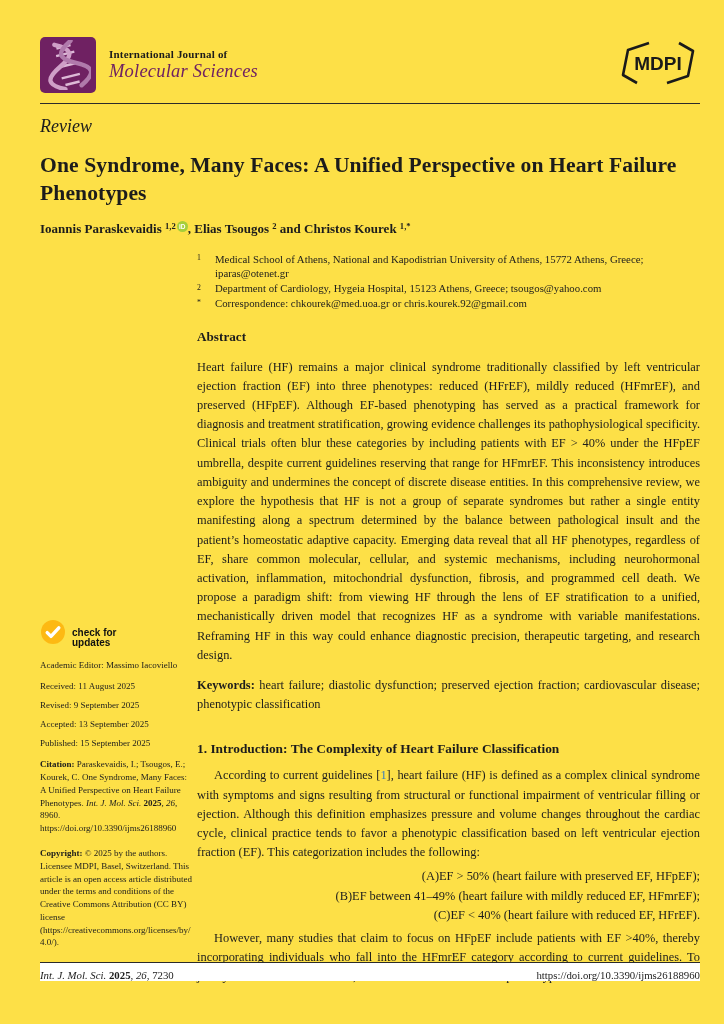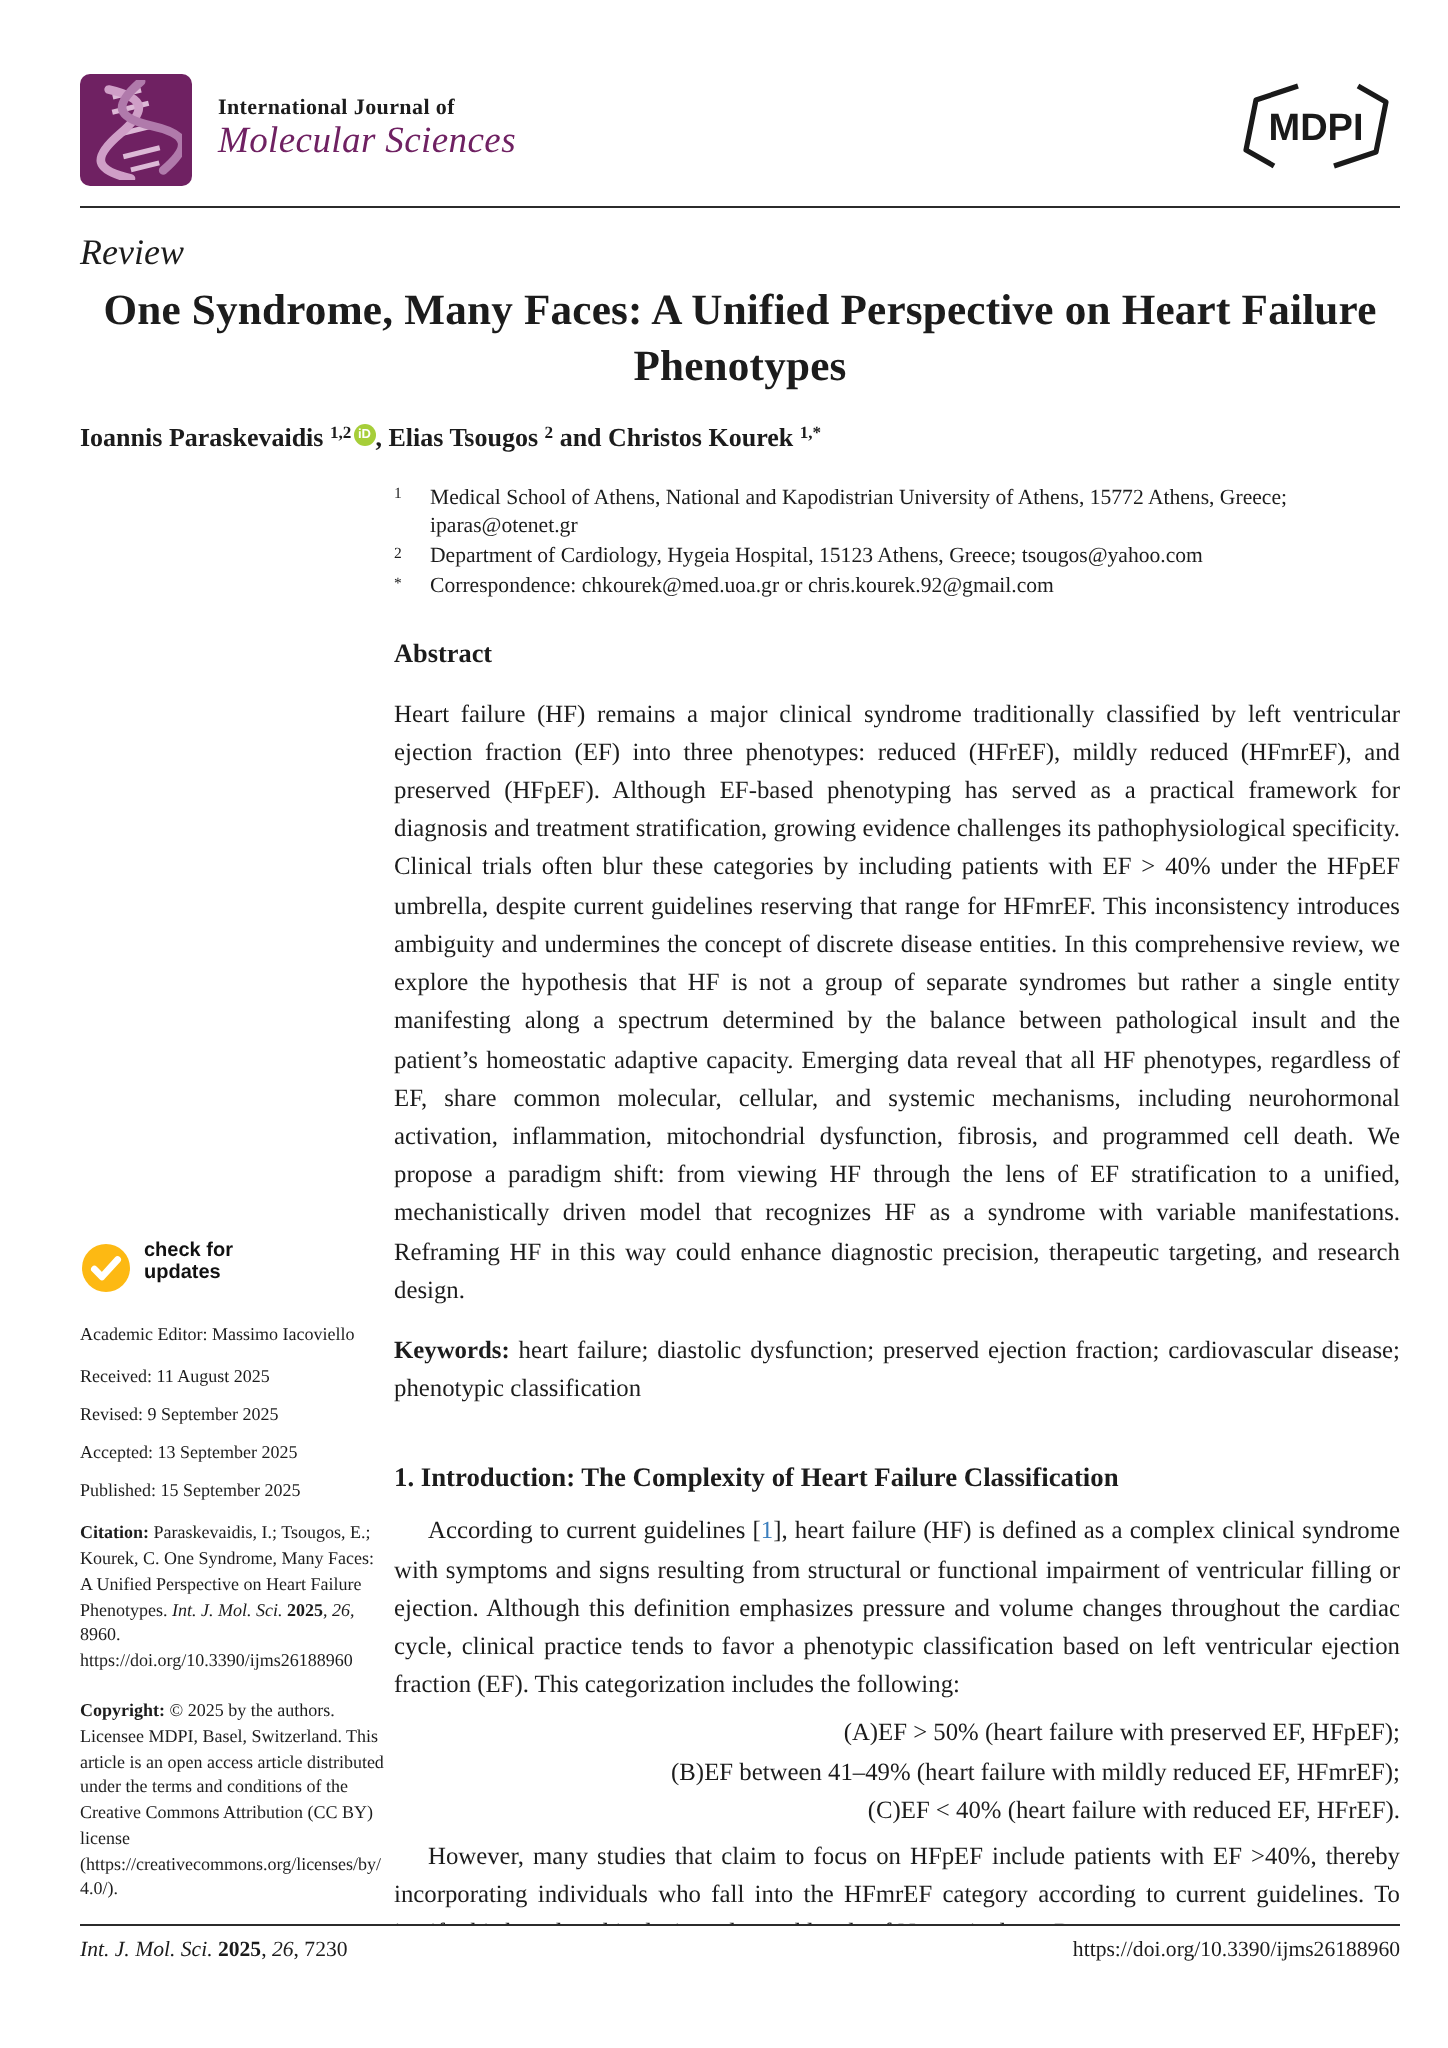--- a/index.html
+++ b/index.html
@@ -1,48 +1,48 @@
 <!DOCTYPE html>
 <html><head>
 <meta charset="utf-8">
 <style>
   html,body{margin:0;padding:0;background:#e8e8e8;}
-  .page{position:relative;width:724px;height:1024px;margin:0 auto;background:#ffffff;
+  .page{position:relative;width:724px;height:1024px;margin:0 auto;background:#fde047;
         font-family:"Liberation Serif","DejaVu Serif",serif;color:#1c1c1c;overflow:hidden;
         box-shadow:0 0 4px rgba(0,0,0,.25);}
   .inner{position:absolute;left:40px;top:0;width:660px;}
 
   
   .header-row{margin-top:34px;display:flex;justify-content:space-between;align-items:center;height:62px;}
   .logo-group{display:flex;align-items:center;gap:13px;}
   .logo-box{width:56px;height:56px;background:#6f2162;border-radius:5px;display:flex;align-items:center;justify-content:center;}
   .jname1{font-size:11px;font-weight:700;letter-spacing:.2px;}
   .jname2{font-size:18.5px;font-weight:400;font-style:italic;color:#6f2162;margin-top:1px;letter-spacing:.2px;}
   .rule{border:none;border-top:1.2px solid #2b2b2b;margin:7px 0 0 0;}
 
   
   .review{margin-top:12px;font-style:italic;font-size:18px;}
-  .title{margin-top:4px;font-size:21.6px;font-weight:700;line-height:1.31;letter-spacing:.1px;text-align:center;}
+  .title{margin-top:14px;font-size:21.6px;font-weight:700;line-height:1.31;letter-spacing:.1px;}
   .authors{margin-top:13px;font-size:13px;font-weight:700;}
   .sup{font-size:66%;position:relative;top:-0.45em;font-weight:700;}
   .orcid{display:inline-block;width:11px;height:11px;border-radius:50%;background:#a6ce39;color:#fff;
          font-family:"Liberation Sans",sans-serif;font-size:6.5px;font-weight:700;text-align:center;
          line-height:11px;position:relative;top:-4px;margin-left:1px;}
 
   
   .affs{margin-top:15px;margin-left:157px;font-size:10.8px;line-height:1.38;}
   .aff{padding-left:18px;}
   .aff .mk{display:inline-block;width:18px;margin-left:-18px;font-size:72%;position:relative;top:-0.35em;}
 
   
   .cols{display:flex;margin-top:16px;align-items:flex-start;}
   .side{width:152px;padding-top:292px;font-size:9px;line-height:1.45;overflow-wrap:anywhere;}
   .main{flex:1;margin-left:5px;font-size:12.4px;line-height:1.55;text-align:justify;}
 
-  .badge{display:flex;align-items:flex-start;gap:6px;margin-top:12px;}
+  .badge{display:flex;align-items:flex-end;gap:6px;}
   .badge-txt{font-family:"Liberation Sans",sans-serif;font-weight:700;font-size:10px;line-height:1.08;color:#111;}
   .side-editor{margin-top:10px;}
   .side-dates{margin-top:8px;}
   .side-dates div{margin-bottom:6px;}
   .side-cite{margin-top:8px;line-height:1.42;}
   .side-copy{margin-top:12px;line-height:1.42;}
   .it{font-style:italic;}
   .bold{font-weight:700;}
 
   .abs-h{font-weight:700;font-size:13.2px;text-align:left;}

